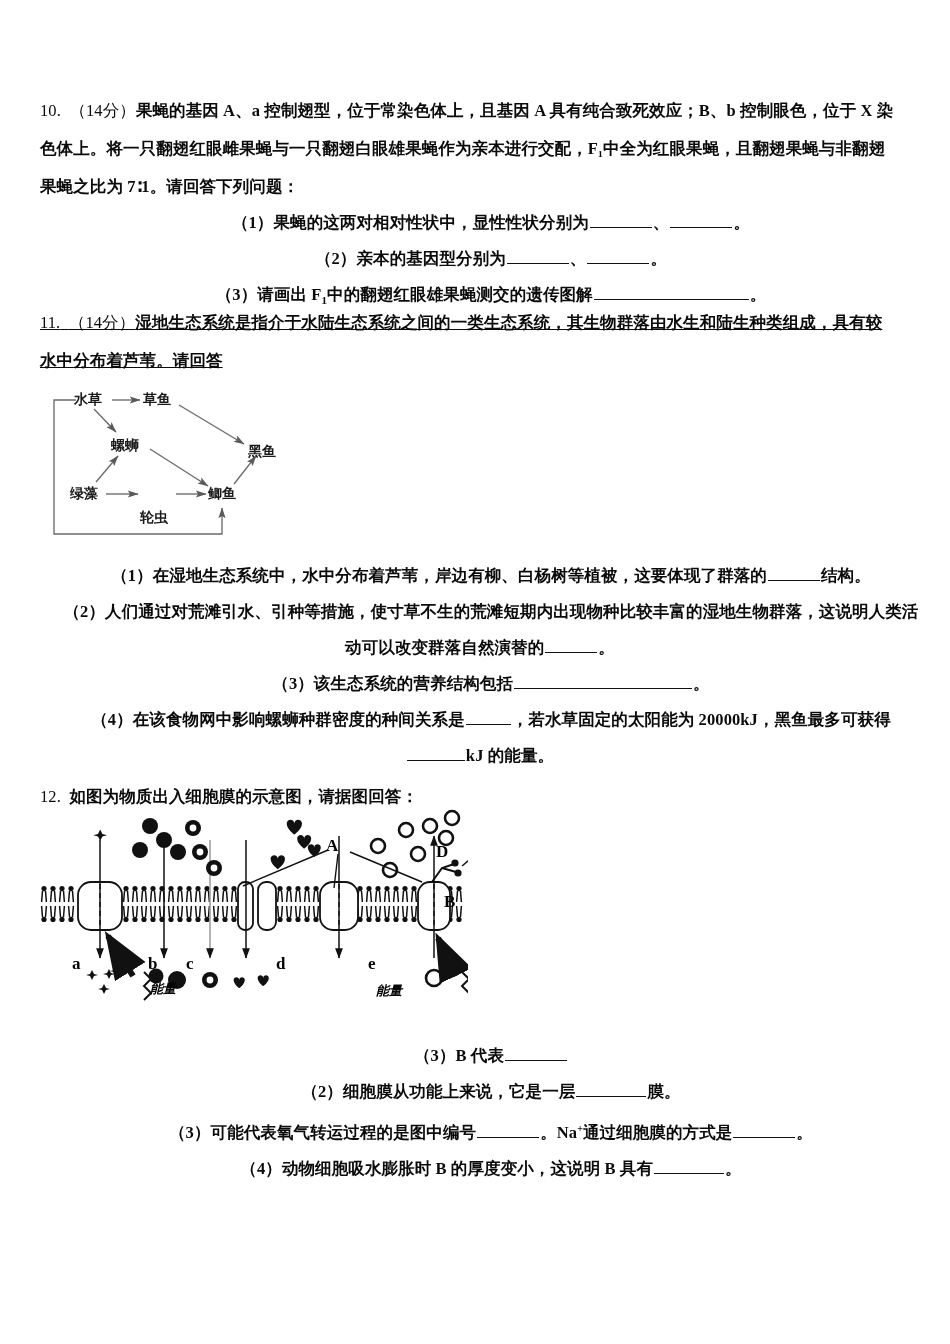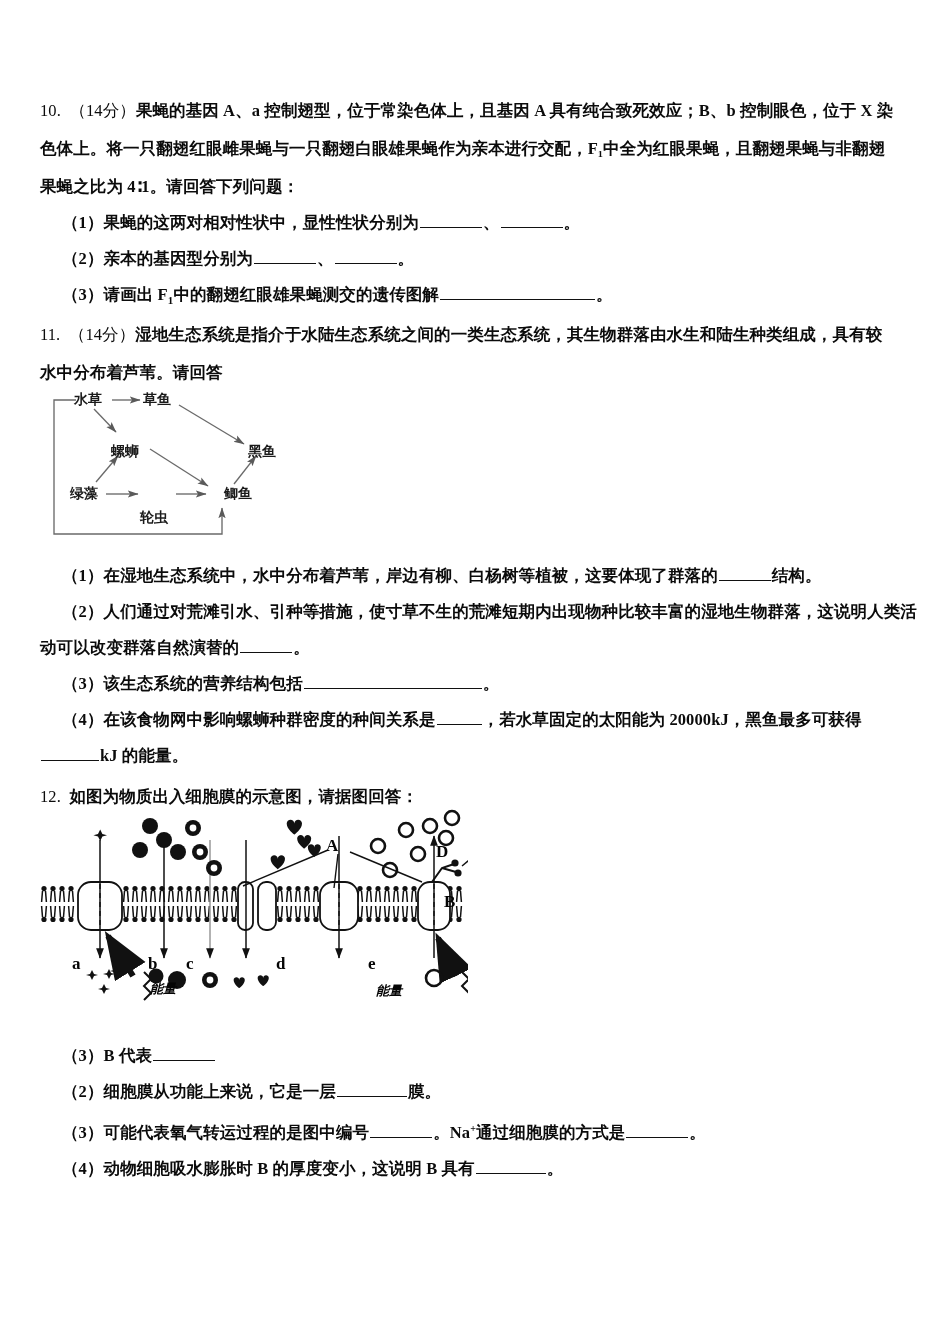--- a/index.html
+++ b/index.html
@@ -26,20 +26,21 @@
   .q-block { position: absolute; left: 40px; width: 880px; }
 
   .line {
     font-size: 16.5px;
     line-height: 38px;
     white-space: nowrap;
     letter-spacing: 0.1px;
   }
   .line.sub {
     line-height: 36px;
+    text-align: center;
   }
   .indent { padding-left: 22px; }
 
   b, .b { font-weight: bold; }
 
   .blank {
     display: inline-block;
     border-bottom: 1.4px solid #111;
     vertical-align: baseline;
     height: 14px;
@@ -95,37 +96,37 @@
 <div class="page">
 
   <div class="q-block" style="top:92px;">
     <div class="line">
       <span>10.</span><span>&nbsp;&nbsp;</span><span>（14分）</span><b>果蝇的基因 A、a 控制翅型，位于常染色体上，且基因 A 具有纯合致死效应；B、b 控制眼色，位于 X 染</b>
     </div>
     <div class="line">
       <b>色体上。将一只翻翅红眼雌果蝇与一只翻翅白眼雄果蝇作为亲本进行交配，F₁中全为红眼果蝇，且翻翅果蝇与非翻翅</b>
     </div>
     <div class="line">
-      <b>果蝇之比为 4∶1。请回答下列问题：</b>
+      <b>果蝇之比为 7∶1。请回答下列问题：</b>
     </div>
   </div>
 
   <div class="q-block" style="top:205px;">
     <div class="line sub indent">
       <b>（1）果蝇的这两对相对性状中，显性性状分别为</b><span class="blank bw-62"></span><b>、</b><span class="blank bw-62"></span><b>。</b>
     </div>
     <div class="line sub indent">
       <b>（2）亲本的基因型分别为</b><span class="blank bw-62"></span><b>、</b><span class="blank bw-62"></span><b>。</b>
     </div>
     <div class="line sub indent">
       <b>（3）请画出 F<sub>1</sub>中的翻翅红眼雄果蝇测交的遗传图解</b><span class="blank bw-155"></span><b>。</b>
     </div>
   </div>
 
-  <div class="q-block" style="top:316px;">
+  <div class="q-block" style="top:304px;text-decoration:underline;">
     <div class="line">
       <span>11.</span><span>&nbsp;&nbsp;</span><span>（14分）</span><b>湿地生态系统是指介于水陆生态系统之间的一类生态系统，其生物群落由水生和陆生种类组成，具有较</b>
     </div>
     <div class="line">
       <b>水中分布着芦苇。请回答</b>
     </div>
   </div>
 
   <div id="food-web">
     <svg width="310" height="152" viewBox="0 0 310 152">
@@ -150,25 +151,25 @@
 
         <line x1="128" y1="106" x2="158" y2="106" marker-end="url(#ar)"></line>
 
         <line x1="186" y1="96" x2="208" y2="68" marker-end="url(#ar)"></line>
 
         <path d="M 28,12 L 6,12 L 6,146 L 174,146 L 174,120" marker-end="url(#ar)"></path>
       </g>
     </svg>
     <div class="node" style="left:26px;  top:3px;">水草</div>
     <div class="node" style="left:95px;  top:3px;">草鱼</div>
-    <div class="node" style="left:63px;  top:49px;margin-top:6px;">螺蛳</div>
+    <div class="node" style="left:63px;  top:49px;">螺蛳</div>
     <div class="node" style="left:200px; top:55px;">黑鱼</div>
     <div class="node" style="left:22px;  top:97px;">绿藻</div>
     <div class="node" style="left:92px;  top:97px;margin-top:24px;">轮虫</div>
-    <div class="node" style="left:176px; top:97px;text-align:center;">鲫鱼</div>
+    <div class="node" style="left:160px; top:97px;text-align:center;">鲫鱼</div>
   </div>
 
   <div class="q-block" style="top:558px;">
     <div class="line sub indent">
       <b>（1）在湿地生态系统中，水中分布着芦苇，岸边有柳、白杨树等植被，这要体现了群落的</b><span class="blank bw-52"></span><b>结构。</b>
     </div>
     <div class="line sub indent">
       <b>（2）人们通过对荒滩引水、引种等措施，使寸草不生的荒滩短期内出现物种比较丰富的湿地生物群落，这说明人类活</b>
     </div>
     <div class="line sub">

